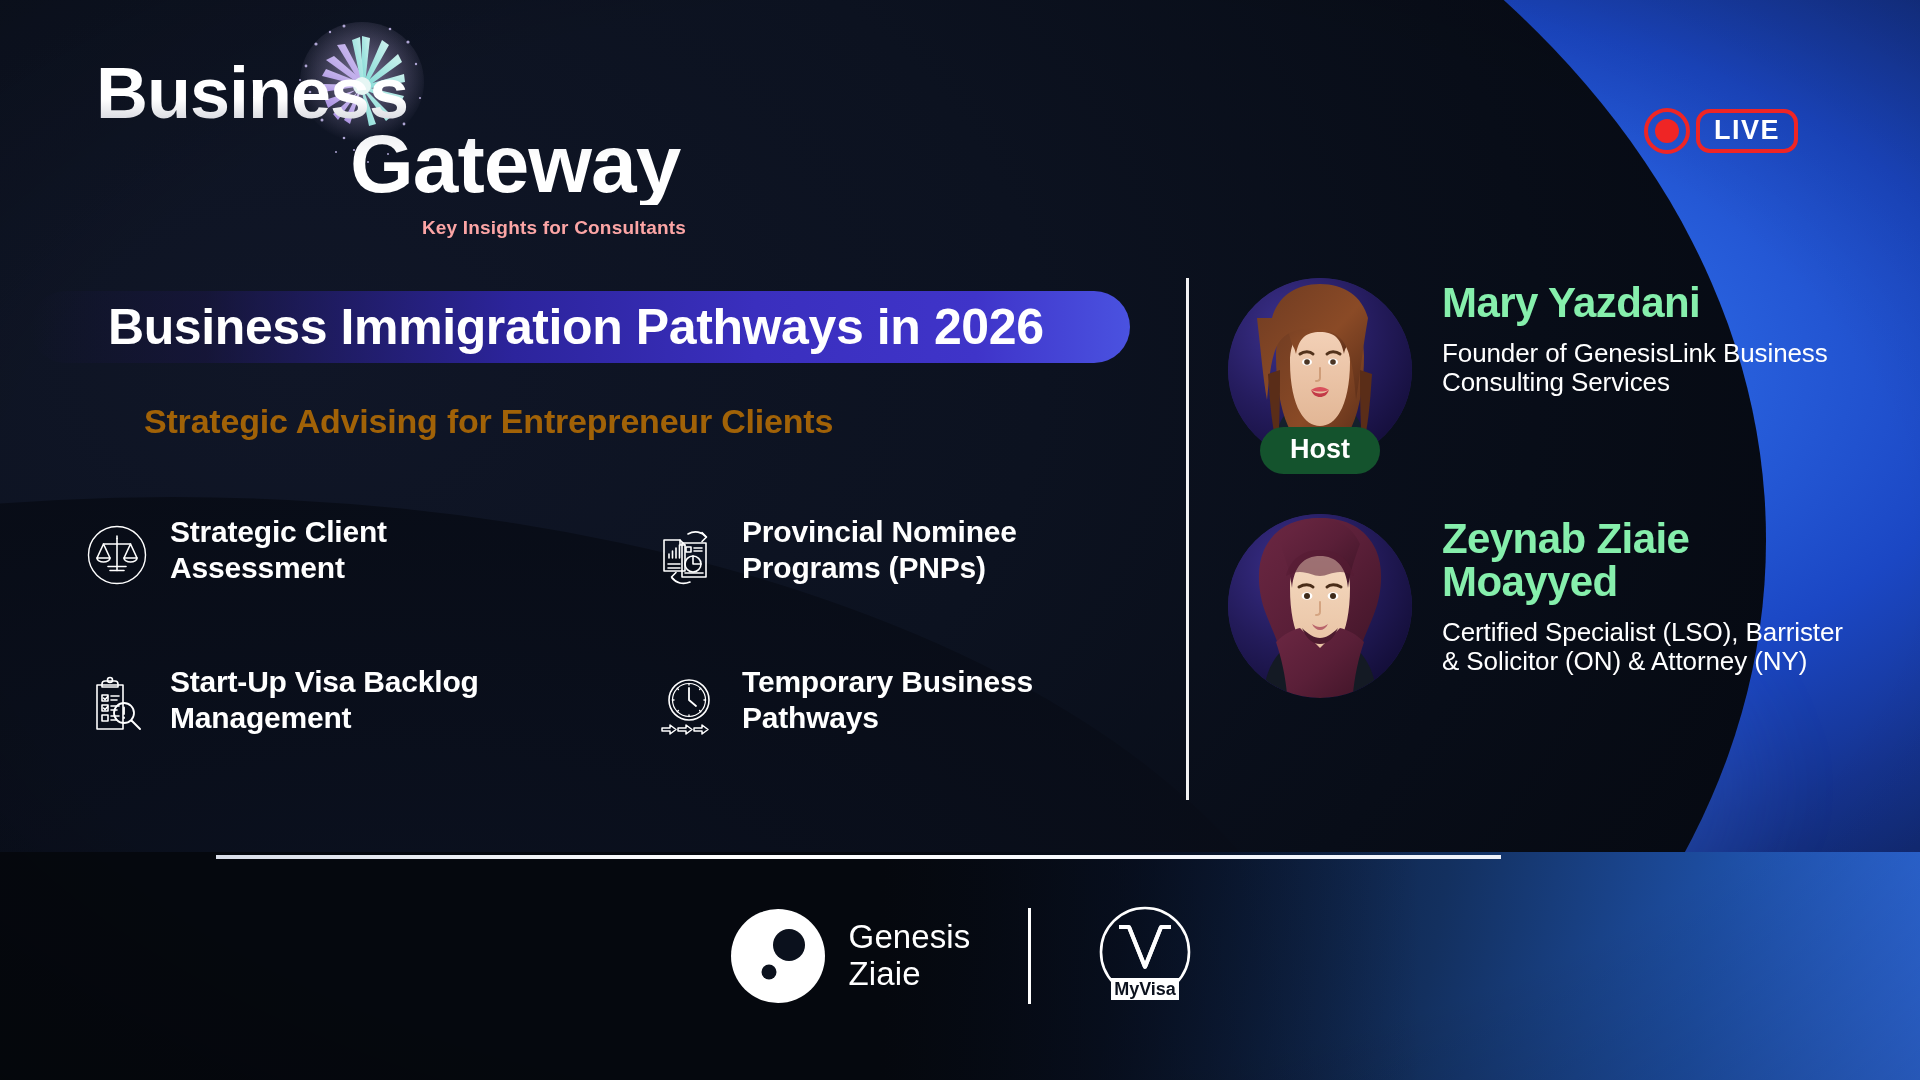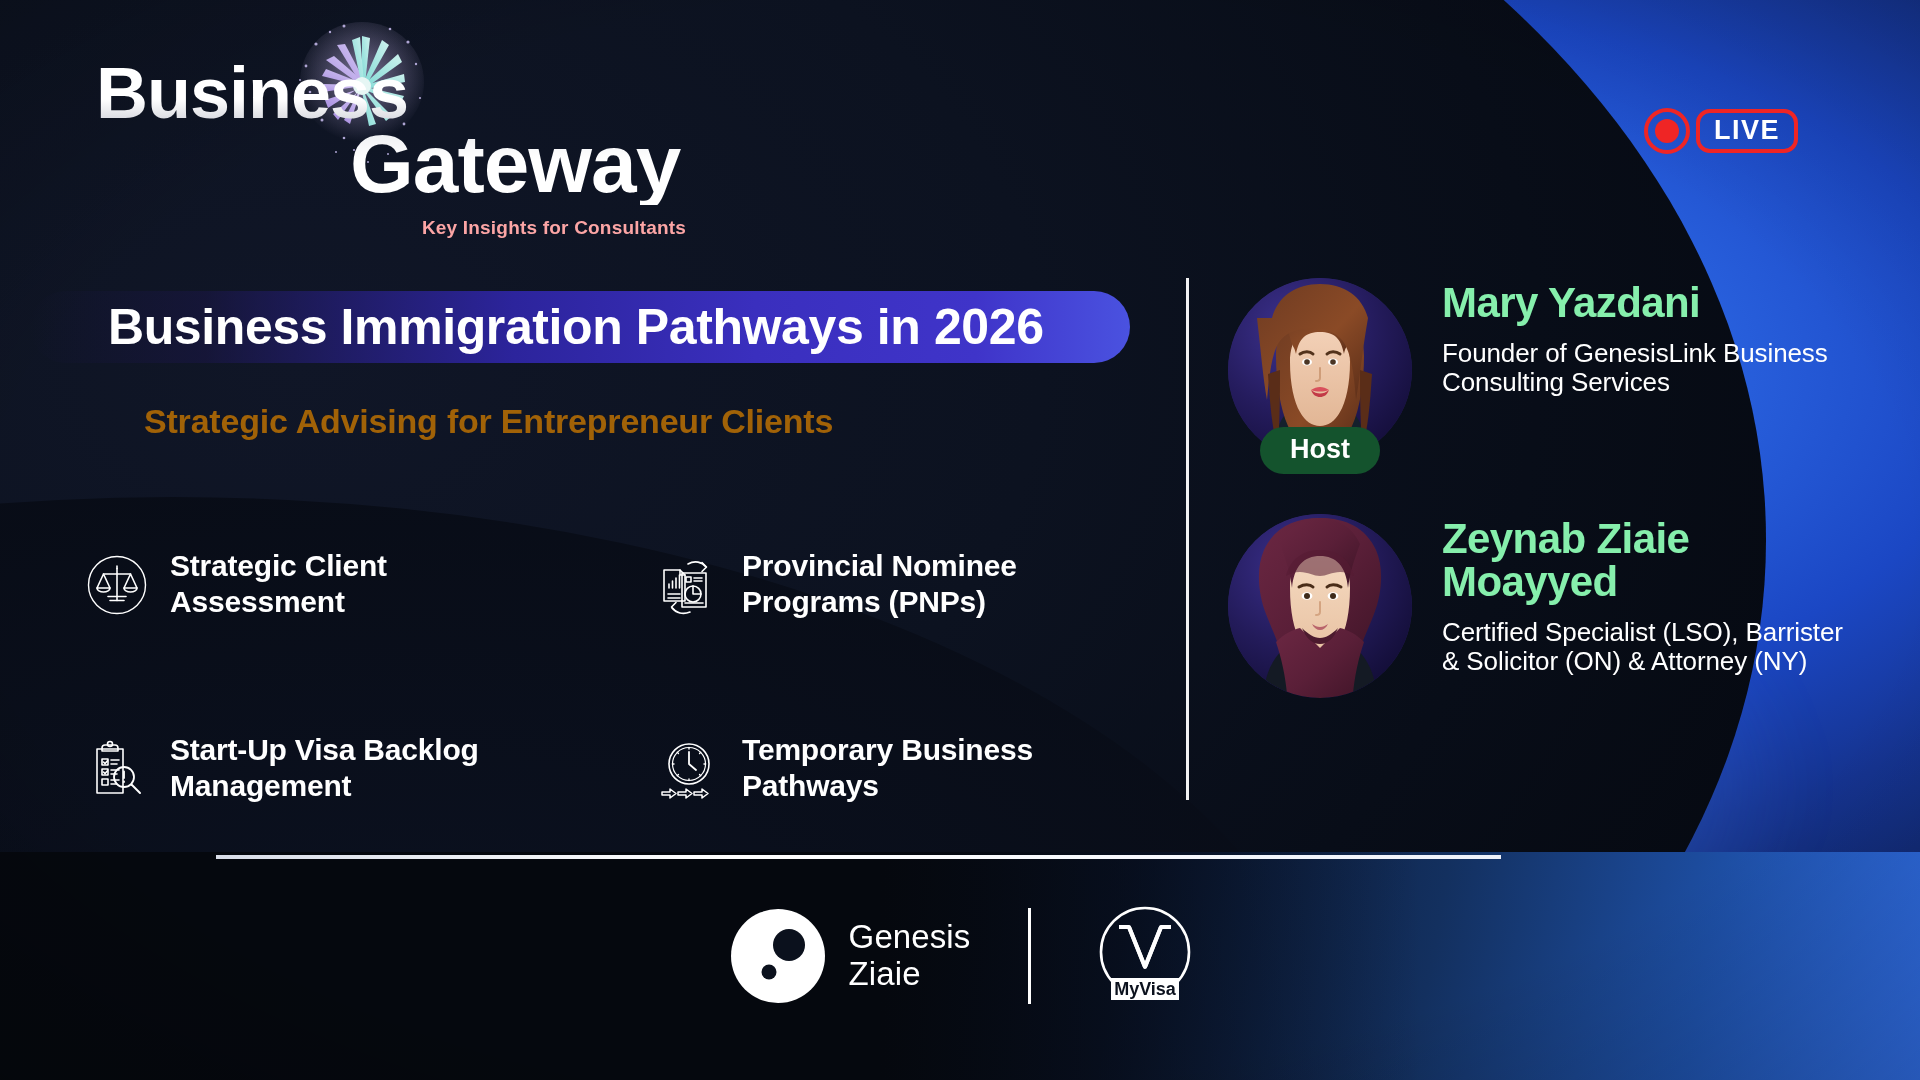--- a/index.html
+++ b/index.html
@@ -103,21 +103,21 @@
   #subtitle {
     position:absolute; left:144px; top:378px;
     color:#a16207; font-size:34px; font-weight:700; letter-spacing:-.2px;margin-top:24px;
   }
 
   
   #features {
     position:absolute; left:86px; top:514px; width:1060px;
     display:grid; grid-template-columns:1fr 1fr; gap:78px 84px;
   }
-  .feat { display:flex; align-items:center; gap:22px;margin-top:34px; }
+  .feat { display:flex; align-items:flex-end; gap:22px; }
   .feat-icon { flex:0 0 62px; height:62px; margin-top:2px; }
   .feat-icon svg { width:62px; height:62px; display:block; }
   .feat-label {
     color:#ffffff; font-size:30px; font-weight:700; line-height:1.2; letter-spacing:-.2px;
     max-width:390px;
   }
 
   
   #v-divider {
     position:absolute; left:1186px; top:278px; width:3px; height:522px;

